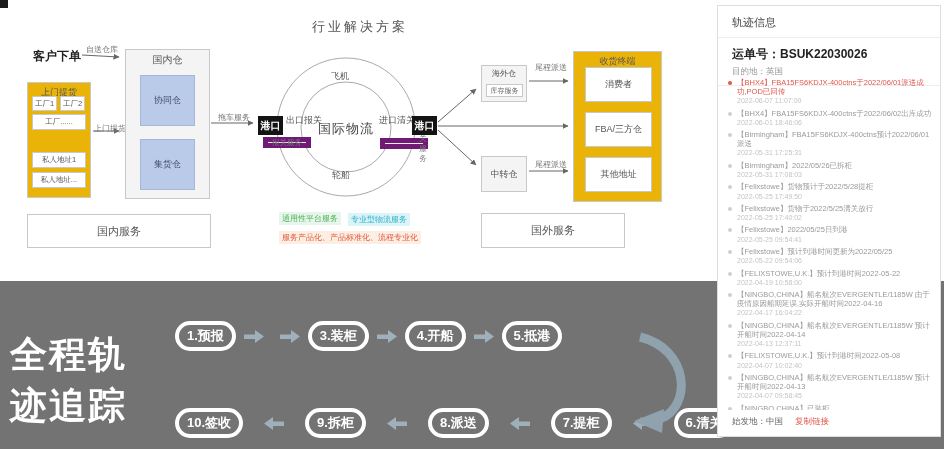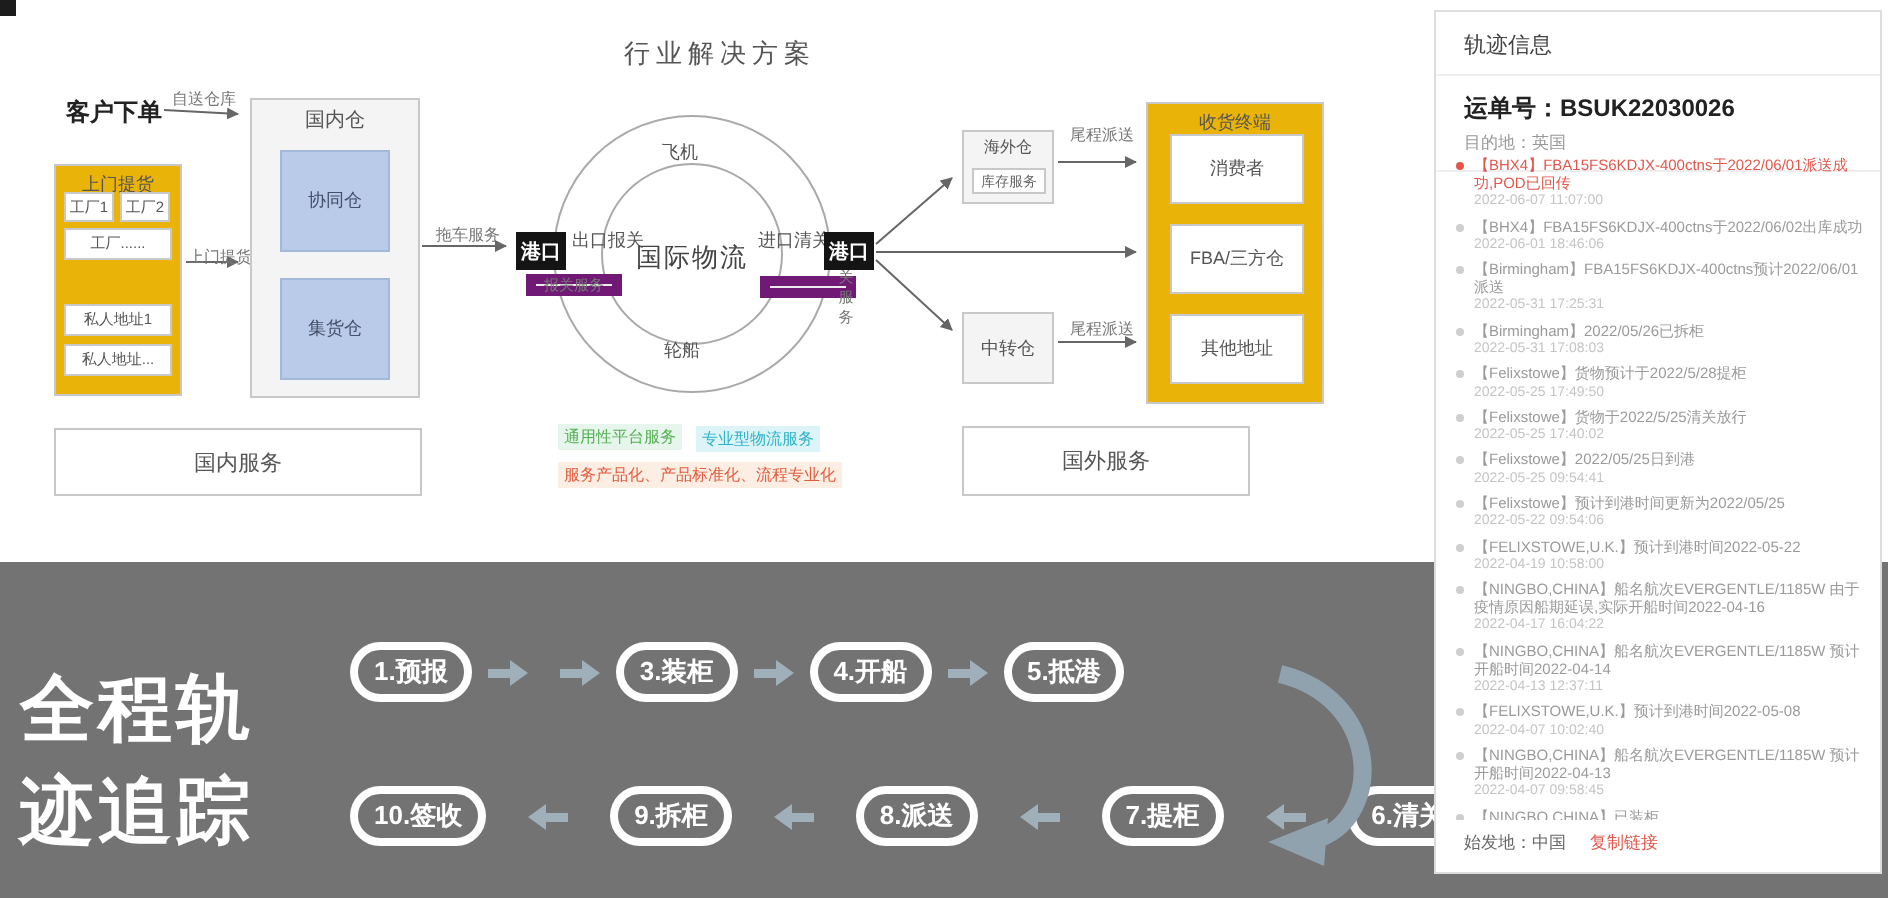--- a/index.html
+++ b/index.html
@@ -54,21 +54,21 @@
   .ctag.cyan   { left:348px; top:213px; color:#2fb3c7; background:#dcf4f8; }
   .ctag.orange { left:279px; top:231px; color:#e25b3d; background:#fdeee4; }
   .diagram-svg { position:absolute; left:0; top:0; }
 
   
   .banner { position:absolute; left:0; top:281px; width:944px; height:168px; background:#737373; }
   .banner-title { position:absolute; left:10px; top:48px; color:#fff; font-size:37px; font-weight:800;
                   line-height:51px; letter-spacing:2px; white-space:nowrap; }
   .steps-row { position:absolute; left:175px; display:flex; align-items:center; }
   .steps-row.top { top:40px; }
-  .steps-row.bottom { top:112px;gap:13px; }
+  .steps-row.bottom { top:127px;gap:13px; }
   .pill { min-width:48px; height:30px; padding:0 8px; border:4px solid #fff; border-radius:20px;
           color:#fff; font-size:13px; font-weight:bold; display:flex; align-items:center;
           justify-content:center; white-space:nowrap; }
   .step-arrow { margin:0 8px; display:flex; align-items:center; }
   .curve-arrow { position:absolute; left:618px; top:38px; }
 
   
   .panel { position:absolute; left:717px; top:5px; width:224px; height:432px; background:#fff;
            border:1px solid #ddd; overflow:hidden; }
   .panel-title { padding:9px 14px 7px 14px; font-size:11px; color:#444; border-bottom:1px solid #eee; }

